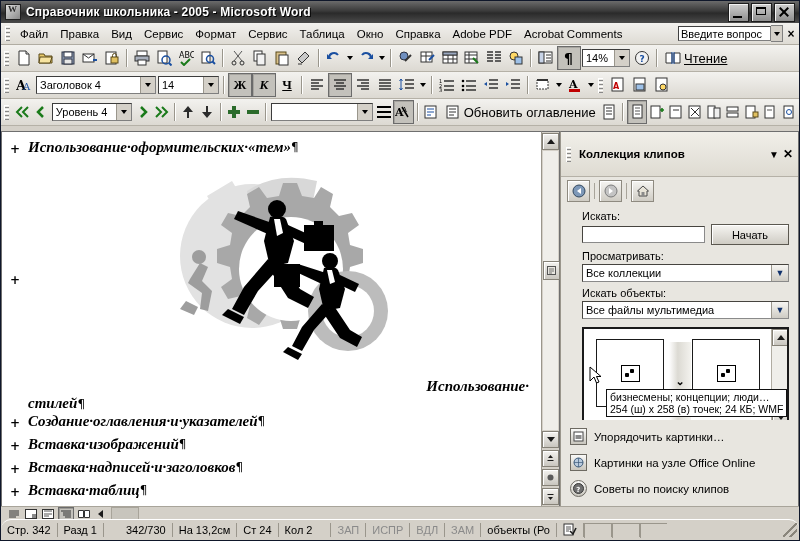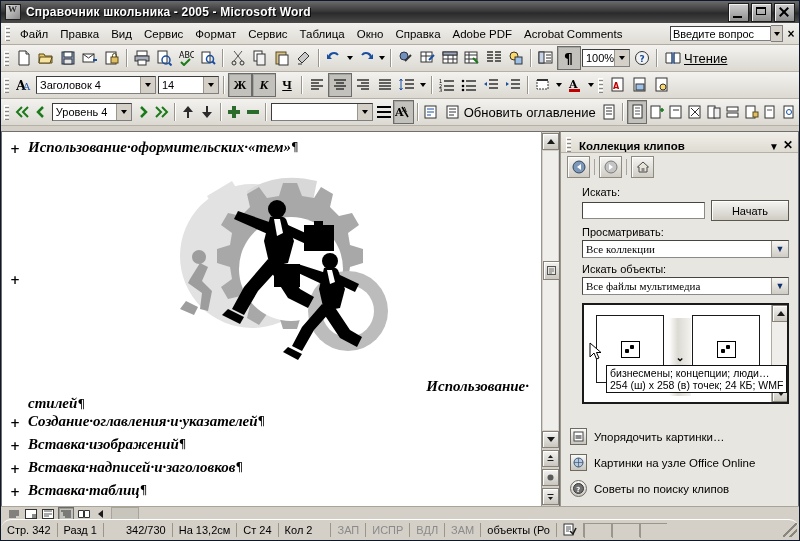--- a/index.html
+++ b/index.html
@@ -68,21 +68,21 @@
       repeating-linear-gradient(to bottom,#fff 0 1px,transparent 1px 2px,#888 2px 3px,transparent 3px 4px);
     border-left:1px solid #fff;
   }
   .menu-item{
     padding:2px 6px;font-size:11.5px;color:#000;white-space:nowrap;cursor:default;
   }
   .ask-box{
     margin-left:auto;display:flex;align-items:center;
   }
   .ask-input{
-    width:101px;height:15px;border:1px solid #7f7f7f;
+    width:93px;height:15px;border:1px solid #7f7f7f;
     background:#fff;font-size:11px;color:#000;
     padding:0 2px;box-sizing:border-box;
     border-top-color:#404040;border-left-color:#404040;
     display:flex;align-items:center;text-align:center;
   }
   .ask-arrow{
     width:11px;height:15px;border:1px solid #7f7f7f;border-left:0;
     background:#d4d0c8;display:flex;align-items:center;justify-content:center;
     font-size:6px;
   }
@@ -191,23 +191,23 @@
   .arr-dn{border-left:4px solid transparent;border-right:4px solid transparent;border-top:5px solid #1a1a1a;}
 
   
   .taskpane{
     width:237px;flex:0 0 237px;background:#e8e6e0;
     border:1px solid #6f6f6f;border-left:1px solid #9a968c;
     display:flex;flex-direction:column;
     font-size:11px;
   }
   .tp-header{
-    height:20px;display:flex;align-items:flex-end;
+    height:20px;display:flex;align-items:center;
     background:linear-gradient(to bottom,#f1efe9,#dedbd2);
-    padding:0 3px;border-bottom:1px solid #b5b1a7;
+    padding:12px 3px;border-bottom:1px solid #b5b1a7;
   }
   .tp-title{font-weight:bold;font-size:11.5px;flex:1;padding-left:4px;}
   .tp-hbtn{width:14px;text-align:center;font-size:10px;cursor:default;}
   .tp-nav{
     height:24px;display:flex;align-items:center;gap:2px;padding:2px 6px;
   }
   .navbtn{
     width:21px;height:20px;display:flex;align-items:center;justify-content:center;
     border:1px solid #8e8a80;background:linear-gradient(to bottom,#f6f5f2,#cfccc4);
     box-shadow:inset 1px 1px 0 #fff;
@@ -224,21 +224,21 @@
     width:76px;height:19px;display:flex;align-items:center;justify-content:center;
     background:linear-gradient(to bottom,#f6f5f2,#cfccc4);
     border:1px solid #5b5850;box-shadow:inset 1px 1px 0 #fff;
     font-size:11px;
   }
   .tp-select{
     height:18px;background:#fff;border:1px solid #8a8a8a;
     border-top-color:#46443f;border-left-color:#46443f;
     display:flex;align-items:center;box-sizing:border-box;
   }
-  .tp-select .sv{flex:1;padding:0 3px;white-space:nowrap;overflow:hidden;font-family:Liberation Serif, serif;}
+  .tp-select .sv{flex:1;padding:0 3px;white-space:nowrap;overflow:hidden;}
   .tp-select .sb{
     width:16px;height:16px;flex:0 0 16px;background:linear-gradient(to bottom,#f6f5f2,#cfccc4);
     border-left:1px solid #9a968c;display:flex;align-items:center;justify-content:center;
   }
   .chev{font-size:9px;font-weight:bold;color:#10316b;line-height:1;}
   .results{
     margin-top:8px;height:97px;border:2px solid #1a1a1a;background:#fff;
     position:relative;overflow:hidden;display:flex;
   }
   .res-grid{flex:1;display:flex;position:relative;}
@@ -512,21 +512,21 @@
           <rect x="1" y="2" width="5" height="11" fill="#c8d4e8" stroke="#333"></rect>
           <path d="M8 5h5M8 8h5M8 11h5" stroke="#333"></path>
         </svg>
     </div>
     <div class="tb-btn pressed">
       <svg class="ico" viewBox="0 0 16 16">
           <text x="3" y="13" font-size="14" font-family="DejaVu Sans" font-weight="bold" fill="#000">¶</text>
         </svg>
     </div>
     <div class="combo" style="width:48px">
-      <div class="cval">100%</div>
+      <div class="cval">14%</div>
       <div class="cbtn">
           <div class="caret"></div>
         </div>
     </div>
     <div class="tb-btn">
       <svg class="ico" viewBox="0 0 16 16">
           <circle cx="8" cy="8" r="6.5" fill="#f2f2f2" stroke="#333"></circle>
           <text x="5.5" y="12" font-size="9" font-family="DejaVu Sans" font-weight="bold" fill="#1a4fa0">?</text>
         </svg>
     </div>

